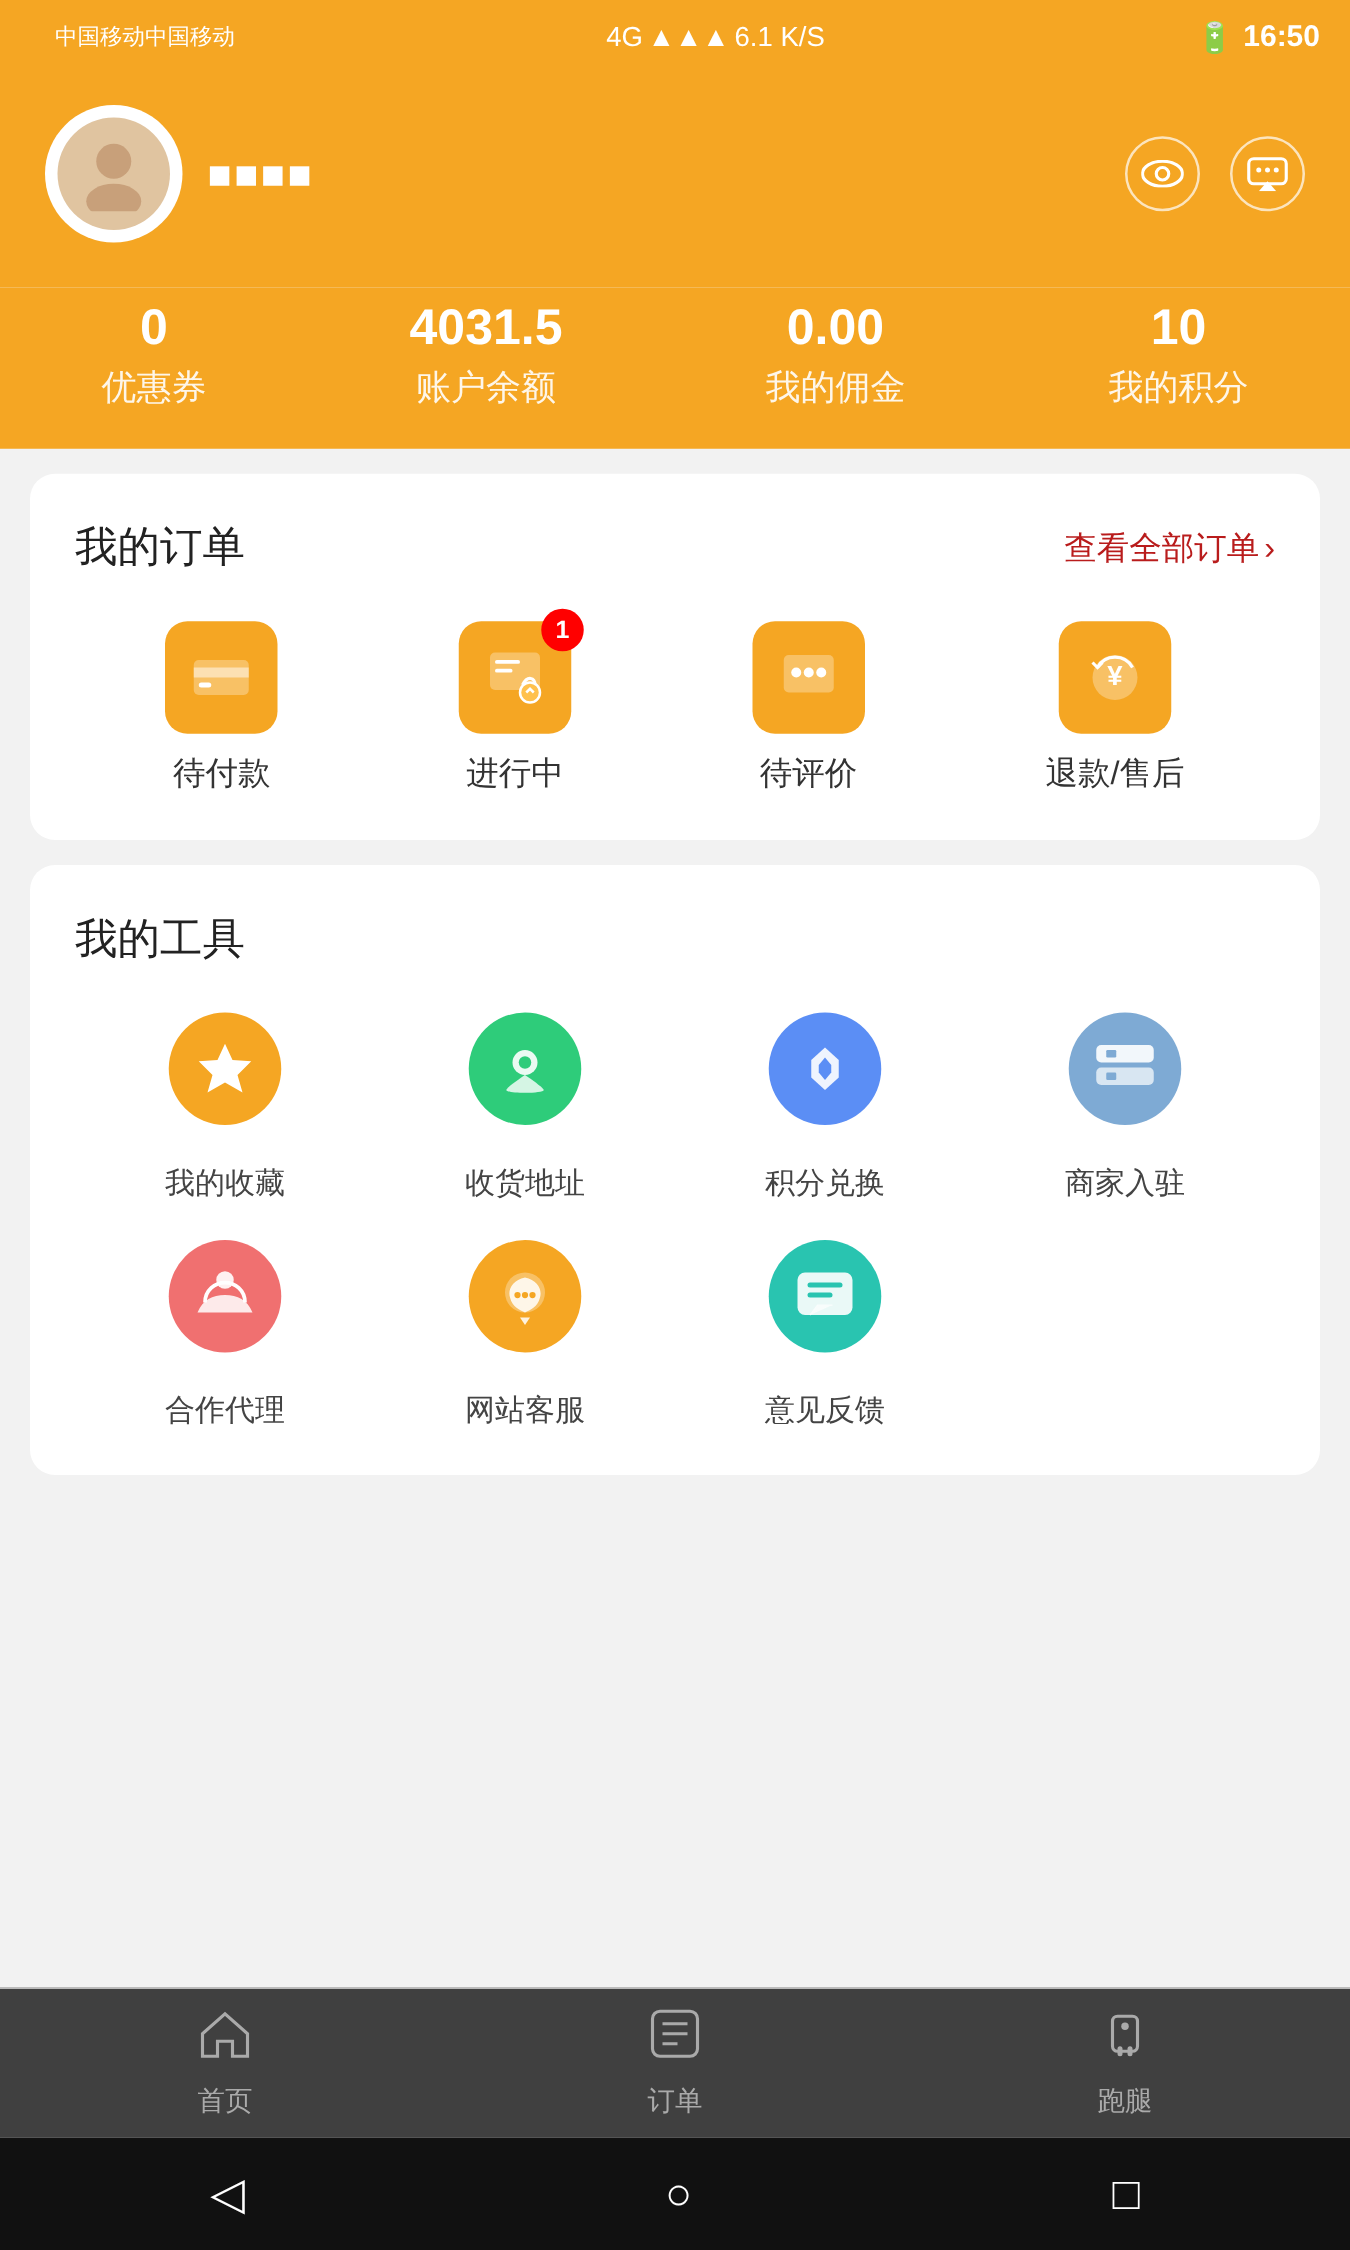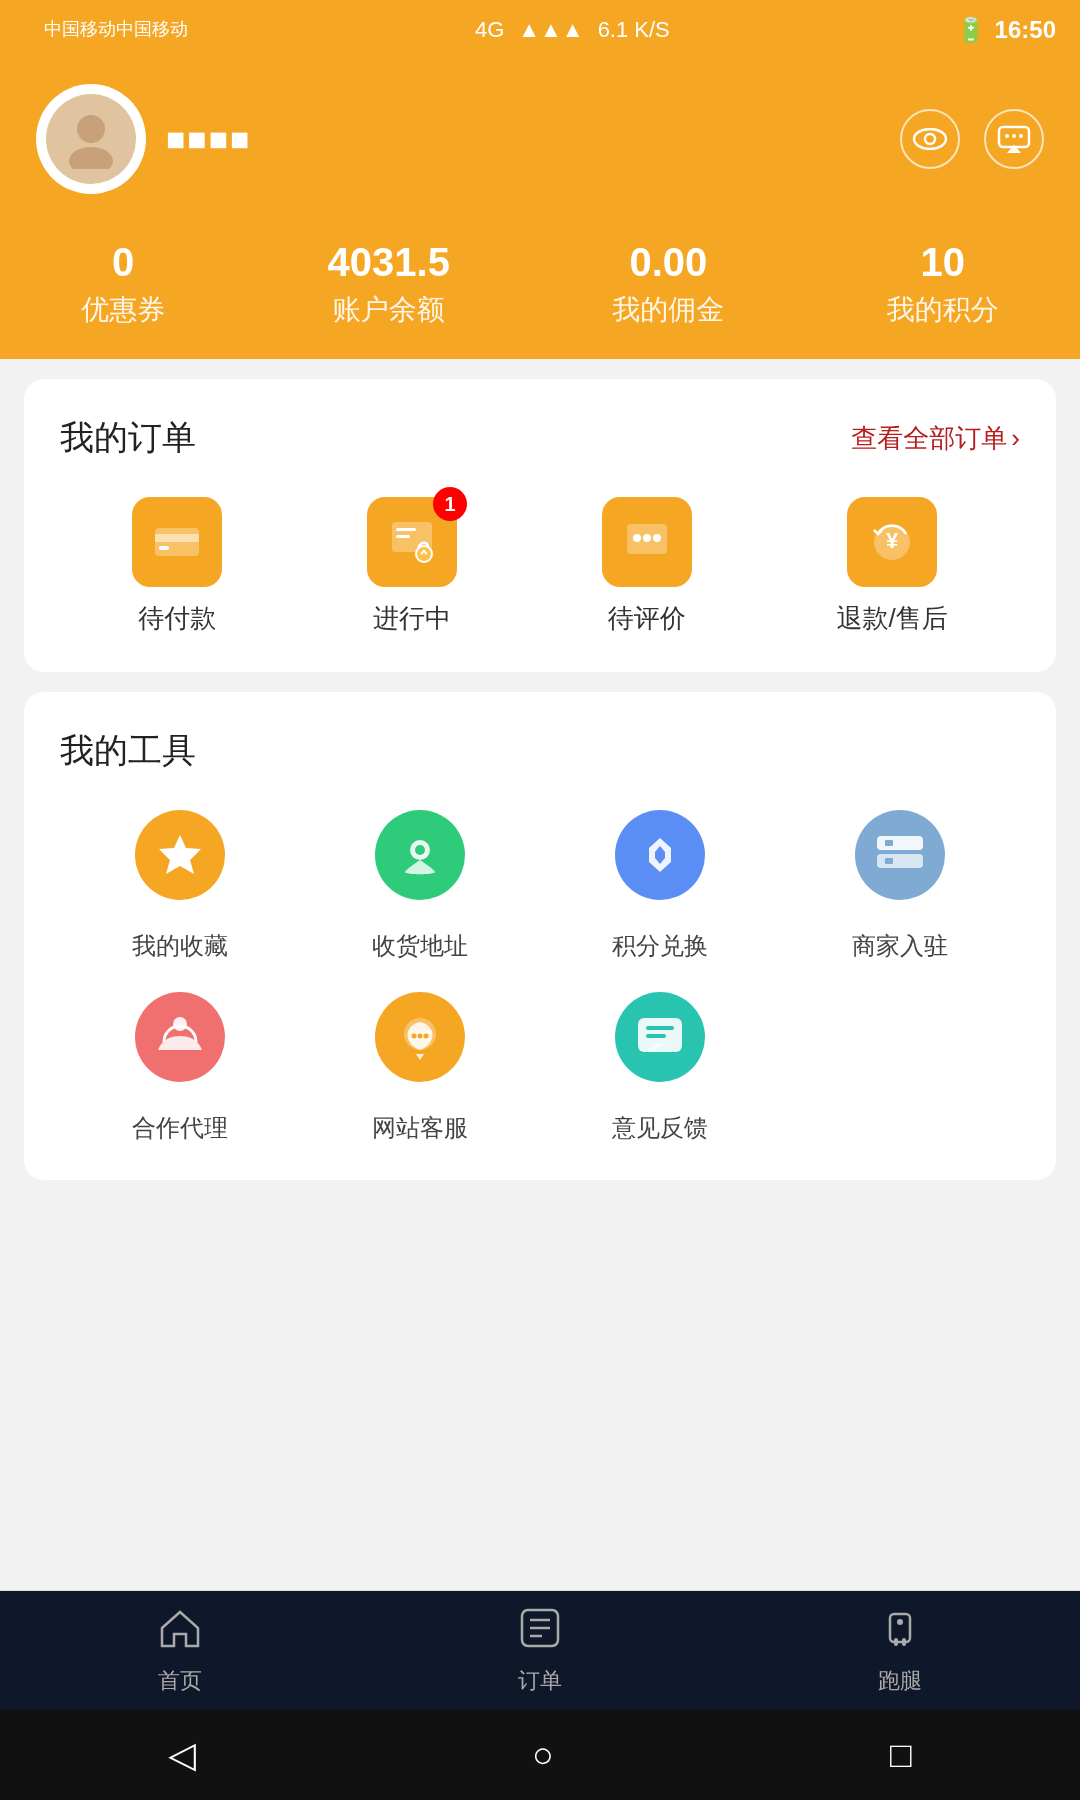--- a/index.html
+++ b/index.html
@@ -20,21 +20,21 @@
       background: #f5a623;
       display: flex;
       align-items: center;
       justify-content: space-between;
       padding: 0 24px;
       color: white;
       font-size: 22px;
     }
     .status-left { display: flex; flex-direction: row; font-size: 18px; line-height: 1.3; margin-left: 20px; }
     .status-right { display: flex; align-items: center; gap: 8px; font-size: 24px; font-weight: 600; }
-    .status-icons { display: flex; align-items: center; gap: 14px; }
+    .status-icons { display: flex; align-items: center; gap: 4px; }
 
     
     .header {
       background: #f5a623;
       padding: 24px 36px 36px 36px;
       display: flex;
       align-items: center;
       justify-content: space-between;
     }
     .profile-left { display: flex; align-items: center; gap: 20px; }
@@ -158,21 +158,21 @@
     .tool-icon.orange { background: #f5a623; }
     .tool-icon.teal { background: #29c4b0; }
     .tool-label { font-size: 24px; color: #444; text-align: center; }
 
     
     .tab-bar {
       position: absolute;
       bottom: 90px;
       left: 0; right: 0;
       height: 120px;
-      background: #0f172a;
+      background: #404040;
       border-top: 1px solid #e0e0e0;
       display: flex; align-items: center; justify-content: space-around;
     }
     .tab-item {
       display: flex; flex-direction: column; align-items: center; gap: 6px;
       flex: 1;
     }
     .tab-icon { font-size: 44px; color: #aaa; }
     .tab-icon.active { color: #f5a623; }
     .tab-label { font-size: 22px; color: #aaa; }

